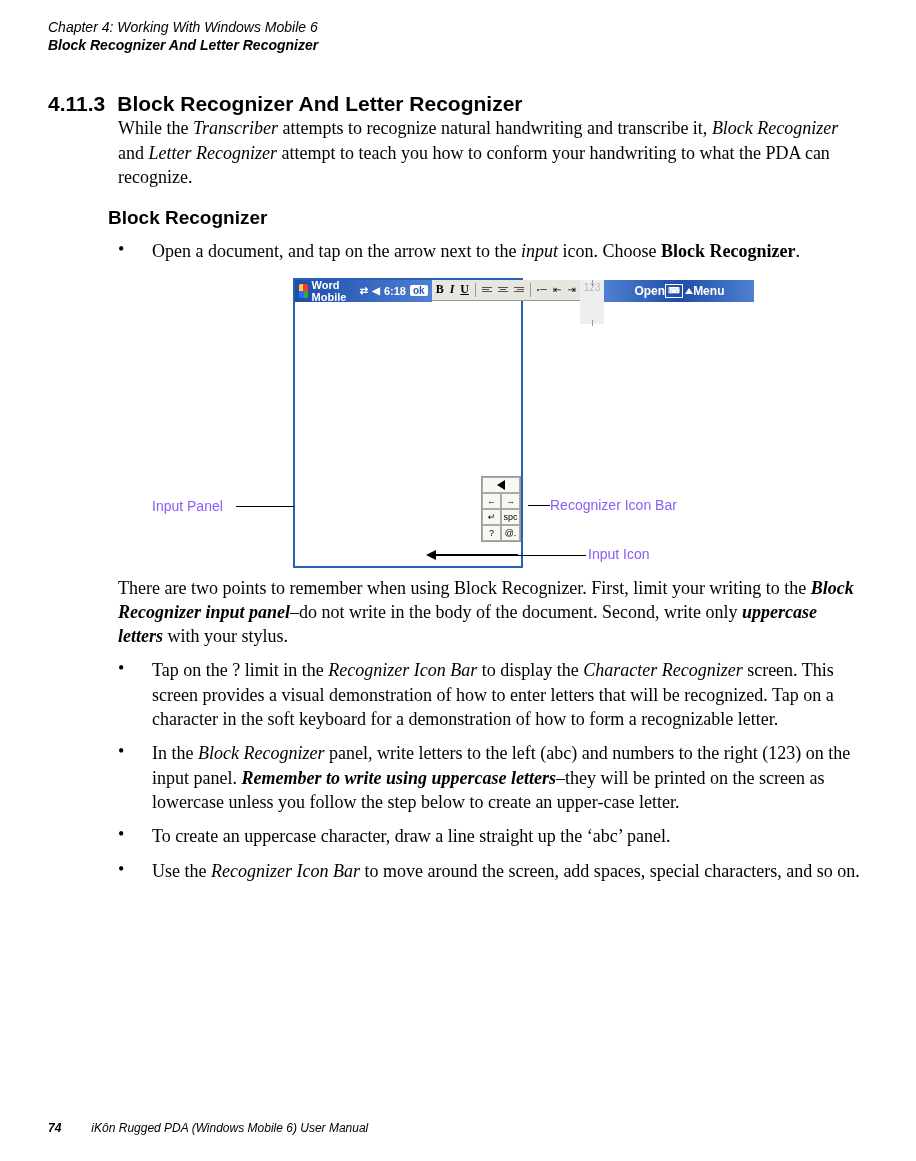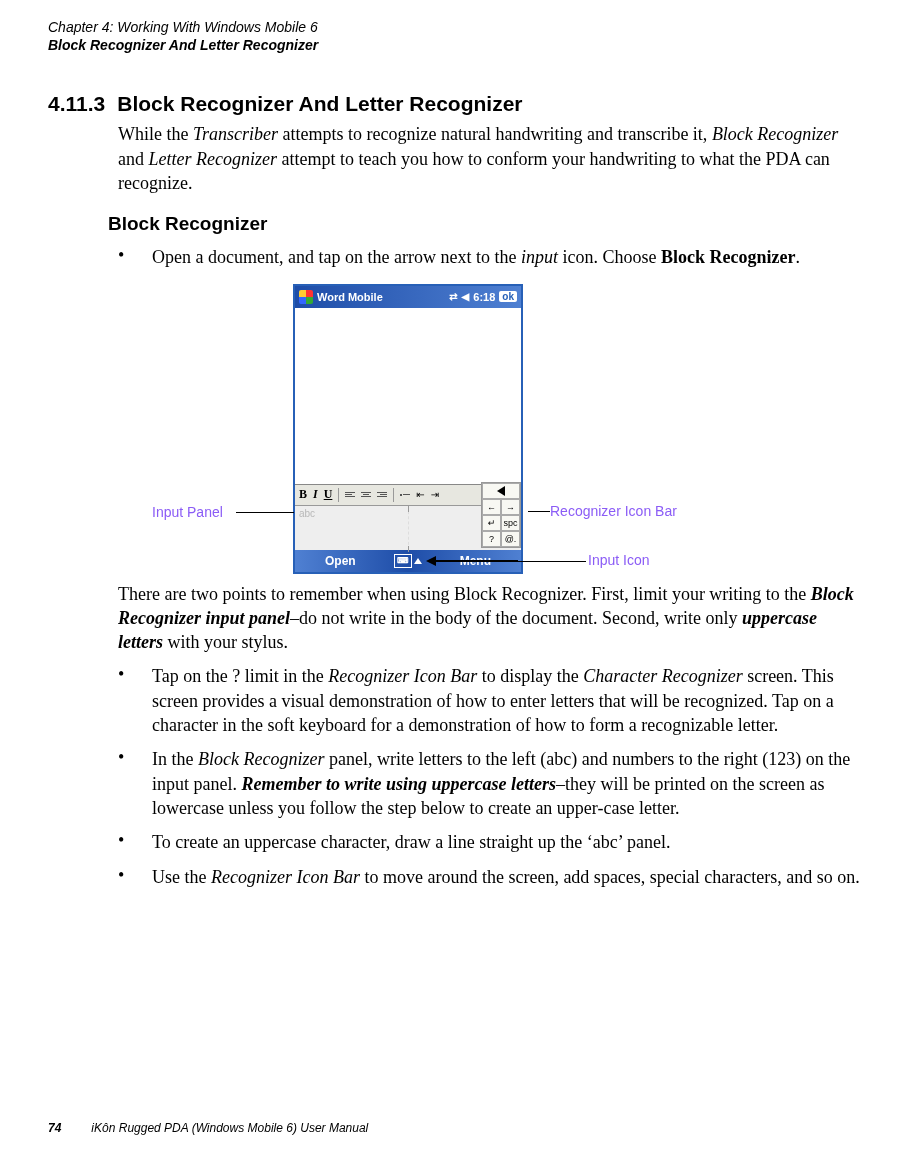--- a/index.html
+++ b/index.html
@@ -39,21 +39,21 @@
     font-weight: bold;
     font-size: 21px;
   }
   .body-block {
     margin-left: 70px;
     margin-right: 8px;
   }
   .para {
     font-size: 18px;
     line-height: 1.35;
-    margin-top: 6px;
+    margin-top: 0;
   }
   .sub-title {
     font-family: 'Trebuchet MS', Verdana, sans-serif;
     font-weight: bold;
     font-size: 19px;
     margin-top: 18px;
     margin-left: 60px;
   }
   .bullet-block {
     margin-left: 70px;
@@ -86,21 +86,21 @@
   .pda {
     position: absolute;
     left: 185px;
     top: 0;
     width: 230px;
     height: 290px;
     border: 2px solid #2760b7;
     background: #fff;
     box-sizing: border-box;
     display: flex;
-    flex-direction: column;
+    flex-direction: row;
   }
   .pda-titlebar {
     background: linear-gradient(to right, #1e4da8, #4f80d2);
     height: 22px;
     display: flex;
     align-items: center;
     color: #fff;
     font-family: Tahoma, Verdana, sans-serif;
     font-size: 11px;
     font-weight: bold;
@@ -327,21 +327,20 @@
           </span>
         <span class="tsep"></span>
         <span class="tbul">
             <span class="dot"></span>
             <span class="trow" style="width:7px"></span>
           </span>
         <span style="font-size:10px;">⇤</span>
         <span style="font-size:10px;">⇥</span>
       </div>
       <div class="input-panel-area">
-        <div class="abc-side">abc</div>
         <div class="num-side">123</div>
         <span class="panel-tick"></span>
         <span class="panel-tick2"></span>
       </div>
       <div class="bottom-bar">
         <span>Open</span>
         <span style="display:flex;align-items:center;">
           <span class="kbd">⌨</span>
           <span class="arrow-up"></span>
         </span>

